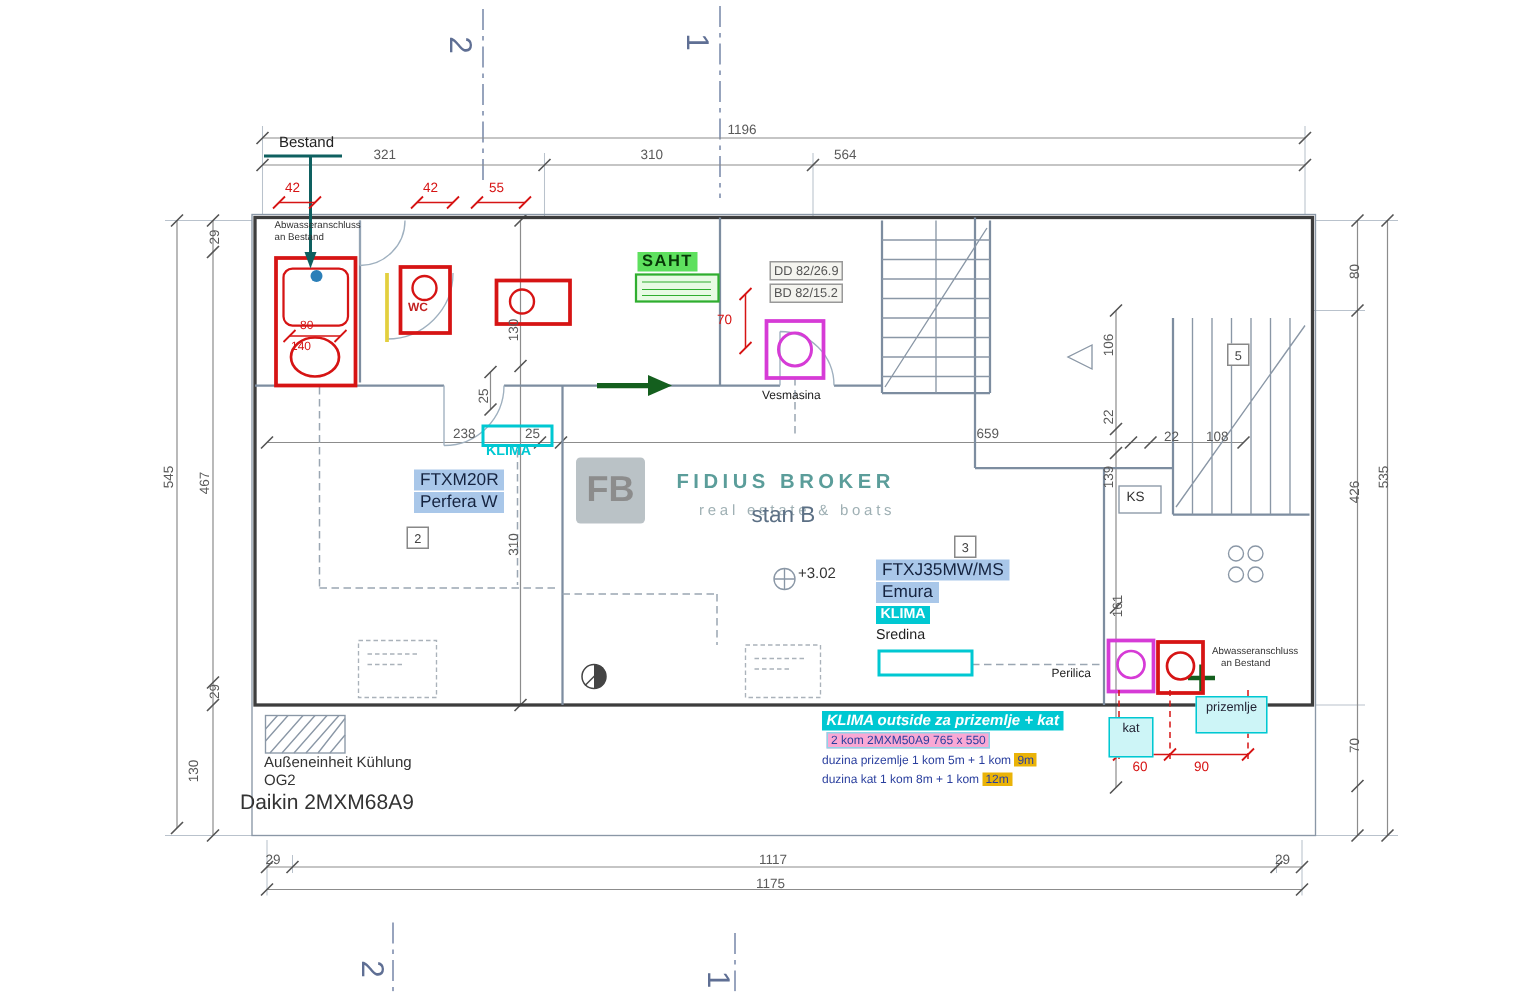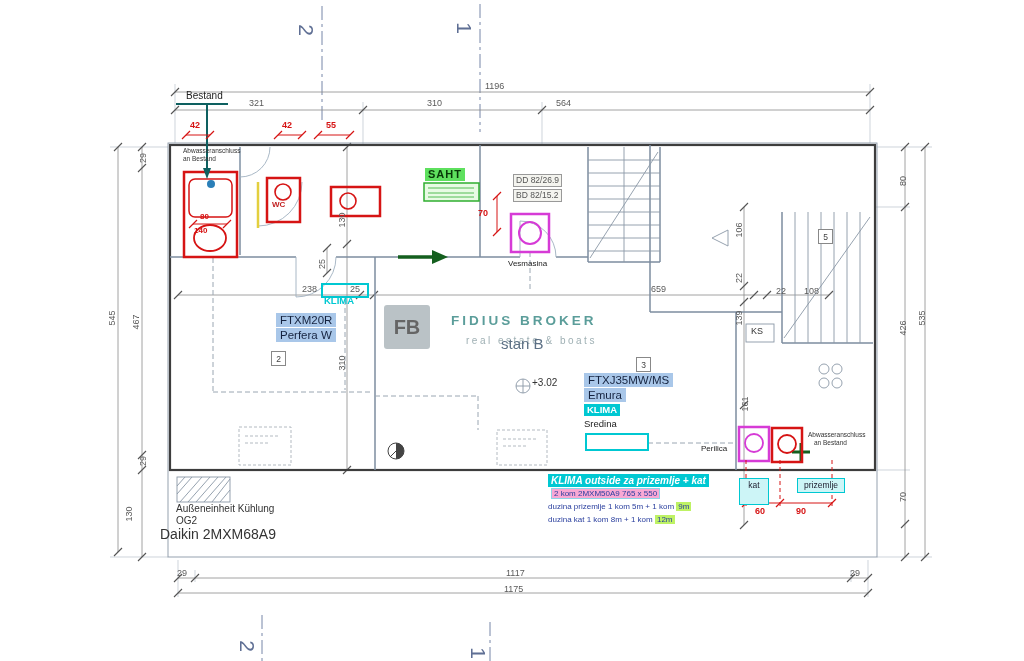--- a/index.html
+++ b/index.html
@@ -27,34 +27,34 @@
   .axisln{stroke:#7686a8;stroke-width:1;stroke-dasharray:14 4 3 4}
   .leader{stroke:#0e6060;stroke-width:2}
   .arc{stroke:#9fb0bf;stroke-width:.9}
   .greenline{stroke:#2fae2f}
   .dashbox{stroke:#aab2ba;stroke-width:.9;stroke-dasharray:3 2}
 
   .lbl{position:absolute;white-space:nowrap;color:#222;line-height:1.1}
   .tiny{font-size:6.5px;color:#333}
   .dimh{position:absolute;font-size:9px;color:#5a5a5a;white-space:nowrap}
   .dimv{position:absolute;font-size:9px;color:#5a5a5a;white-space:nowrap;transform:translate(-50%,-50%) rotate(-90deg)}
-  .redtxt{color:var(--red);font-weight:bold}
+  .redtxt{color:var(--red);font-weight:normal}
   .axisnum{position:absolute;font-size:21px;color:#5f6f94;white-space:nowrap;transform:translate(-50%,-50%) rotate(90deg)}
   .roombox{position:absolute;width:15px;height:15px;border:1px solid #888;font-size:8.5px;color:#444;display:flex;align-items:center;justify-content:center;background:#fff}
   .hlblue{position:absolute;background:var(--blue-hl);color:#15233f;font-size:11.5px;padding:0 4px;line-height:14px;white-space:nowrap}
   .hlcyan{position:absolute;background:var(--cyan);color:#fff;font-weight:bold;white-space:nowrap}
   .cyantext{position:absolute;color:var(--cyan);font-weight:bold;font-size:9.5px;white-space:nowrap}
   .saht{position:absolute;background:#5ee05e;color:#083808;font-weight:bold;font-size:11px;letter-spacing:1px;padding:0 3px;line-height:13px}
   .boxlbl{position:absolute;font-size:8.5px;color:#555;background:#f4f4ef;border:1px solid #999;padding:0 2px;line-height:11px;white-space:nowrap}
   .note{position:absolute;font-size:8px;color:#2a3f9e;white-space:nowrap}
-  .notehl{background:#bef264;padding:0 2px}
+  .notehl{background:#eab308;padding:0 2px}
   .cyantag{position:absolute;background:#cdf5f7;border:1px solid var(--cyan);font-size:8.5px;color:#223;text-align:center;line-height:13px;white-space:nowrap}
   .titleblock{position:absolute;left:888px;top:20px;color:#000}
   .titleblock div{font-size:26px;font-weight:bold;line-height:38px;white-space:nowrap}
-  .wm-logo{position:absolute;left:384px;top:305px;width:46px;height:44px;background:#8d9aa1;opacity:.6;color:#000000;font-weight:bold;font-size:20px;display:flex;align-items:center;justify-content:center;border-radius:3px}
+  .wm-logo{position:absolute;left:384px;top:305px;width:46px;height:44px;background:#8d9aa1;opacity:.6;color:#404040;font-weight:bold;font-size:24px;display:flex;align-items:center;justify-content:center;border-radius:3px}
   .wm-brand{position:absolute;left:451px;top:313px;font-size:13.5px;font-weight:bold;letter-spacing:3px;color:var(--teal);opacity:.85;white-space:nowrap}
   .wm-tag{position:absolute;left:466px;top:335px;font-size:10px;letter-spacing:2.5px;color:#9fb0b4;white-space:nowrap}
 </style>
 </head>
 <body>
 
 <div class="canvas">
 
   <svg class="linework" width="1024" height="661" viewBox="0 0 1024 661">
 
@@ -217,21 +217,21 @@
   <div class="note" style="left:551px;top:488px;border:1px solid #8fd4e8;padding:0 2px;background:#f9a8d4">2 kom 2MXM50A9 765 x 550</div>
   <div class="note" style="left:548px;top:502px">
     <span>duzina prizemlje 1 kom 5m + 1 kom</span>
     <span class="notehl">9m</span>
   </div>
   <div class="note" style="left:548px;top:515px">
     <span>duzina kat 1 kom  8m + 1 kom</span>
     <span class="notehl">12m</span>
   </div>
   <div class="cyantag" style="left:739px;top:478px;width:30px;height:27px">kat</div>
-  <div class="cyantag" style="left:797px;top:478px;width:48px;height:15px">prizemlje</div>
+  <div class="cyantag" style="left:797px;top:464px;width:48px;height:25px">prizemlje</div>
 
   <div class="lbl" style="left:176px;top:503px;font-size:10px;color:#333">Außeneinheit Kühlung</div>
   <div class="lbl" style="left:176px;top:515px;font-size:10px;color:#333">OG2</div>
   <div class="lbl" style="left:160px;top:527px;font-size:14px;color:#333">Daikin 2MXM68A9</div>
 
   <div class="roombox" style="left:271px;top:351px">2</div>
   <div class="roombox" style="left:636px;top:357px">3</div>
   <div class="roombox" style="left:818px;top:229px">5</div>
 
   <div class="axisnum" style="left:306px;top:30px">2</div>

